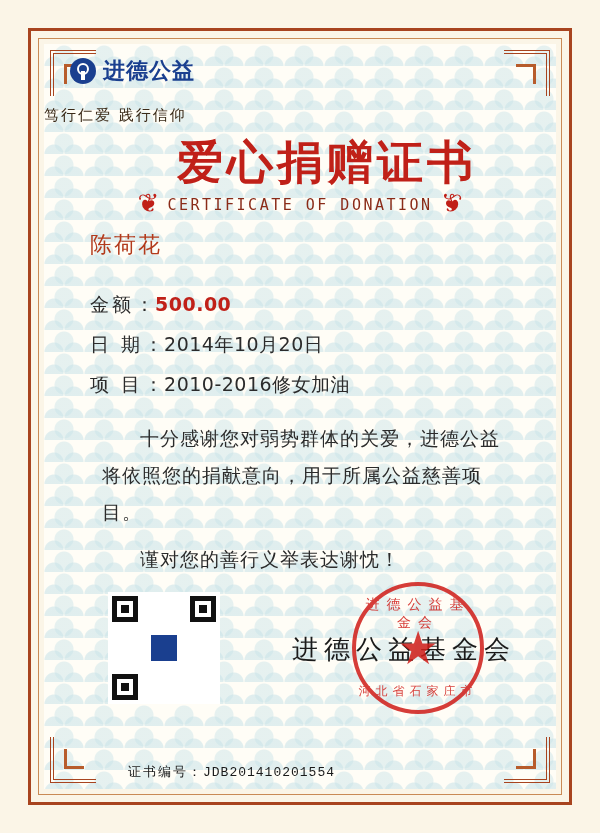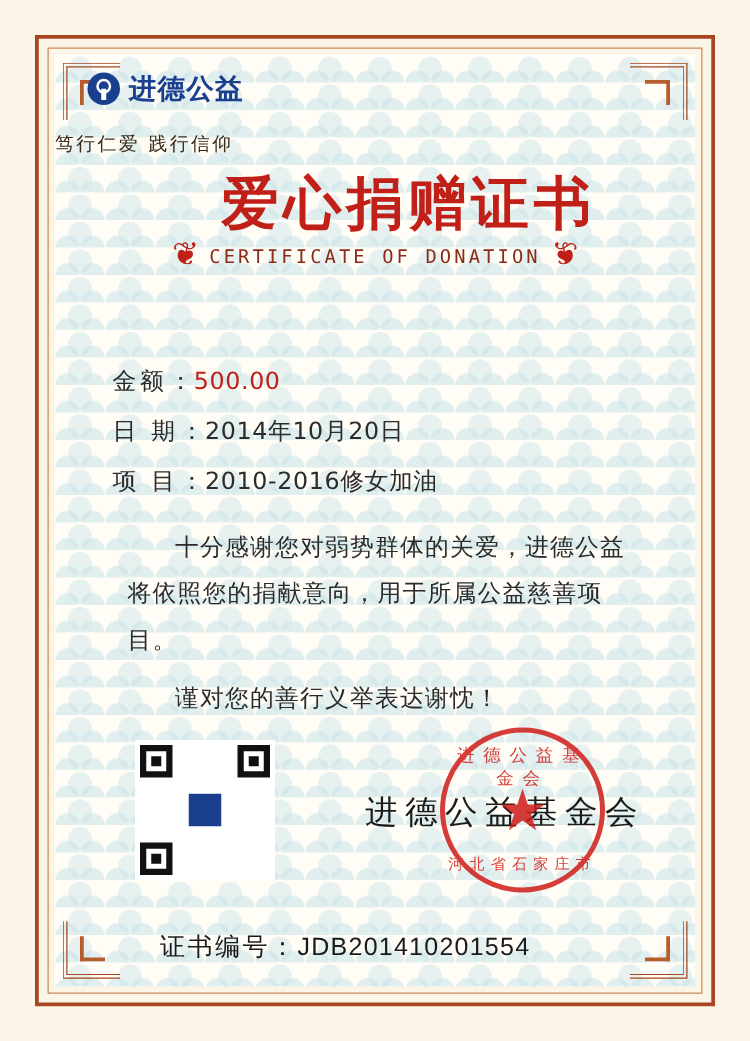--- a/index.html
+++ b/index.html
@@ -224,20 +224,21 @@
     color: #2b2b2b;
     margin: 0 1px;
   }
   .field-value {
     font-size: 19px;
     color: #2b2b2b;
     letter-spacing: 0.5px;
   }
   .field-value.amount {
     color: #c02018;
+    font-weight: bold;
   }
 
   .body-text {
     position: absolute;
     left: 46px;
     top: 376px;
     width: 420px;
     font-family: "DejaVu Sans", sans-serif;
     font-size: 19px;
     color: #2b2b2b;
@@ -330,23 +331,23 @@
     font-family: "DejaVu Sans", sans-serif;
     font-size: 14px;
     letter-spacing: 7px;
   }
   .seal-text-top { top: 10px; }
   .seal-text-bottom { bottom: 10px; letter-spacing: 5px; font-size: 12px; }
 
   .cert-no {
     position: absolute;
     left: 84px;
-    bottom: 18px;
-    font-family: Liberation Sans, sans-serif;
-    font-size: 20px;
+    bottom: 8px;
+    font-family: Liberation Mono, monospace;
+    font-size: 13px;
     color: #1a1a1a;
     letter-spacing: 1px;
   }
   .cert-no .label { letter-spacing: 2px; }
 </style>
 </head>
 <body>
 
 <div class="page">
   <div class="outer-frame"></div>
@@ -370,20 +371,21 @@
     <div class="motto">笃行仁爱  践行信仰</div>
 
     <div class="main-title">爱心捐赠证书</div>
 
     <div class="sub-title-row">
       <span class="flourish">❦</span>
       <span class="sub-title">CERTIFICATE OF DONATION</span>
       <span class="flourish right">❦</span>
     </div>
 
+    <div class="recipient">陈荷花</div>
 
     <div class="fields">
       <div class="field-row">
         <span class="field-label">金额</span>
         <span class="field-colon">：</span>
         <span class="field-value amount">500.00</span>
       </div>
       <div class="field-row">
         <span class="field-label">日 期</span>
         <span class="field-colon">：</span>

